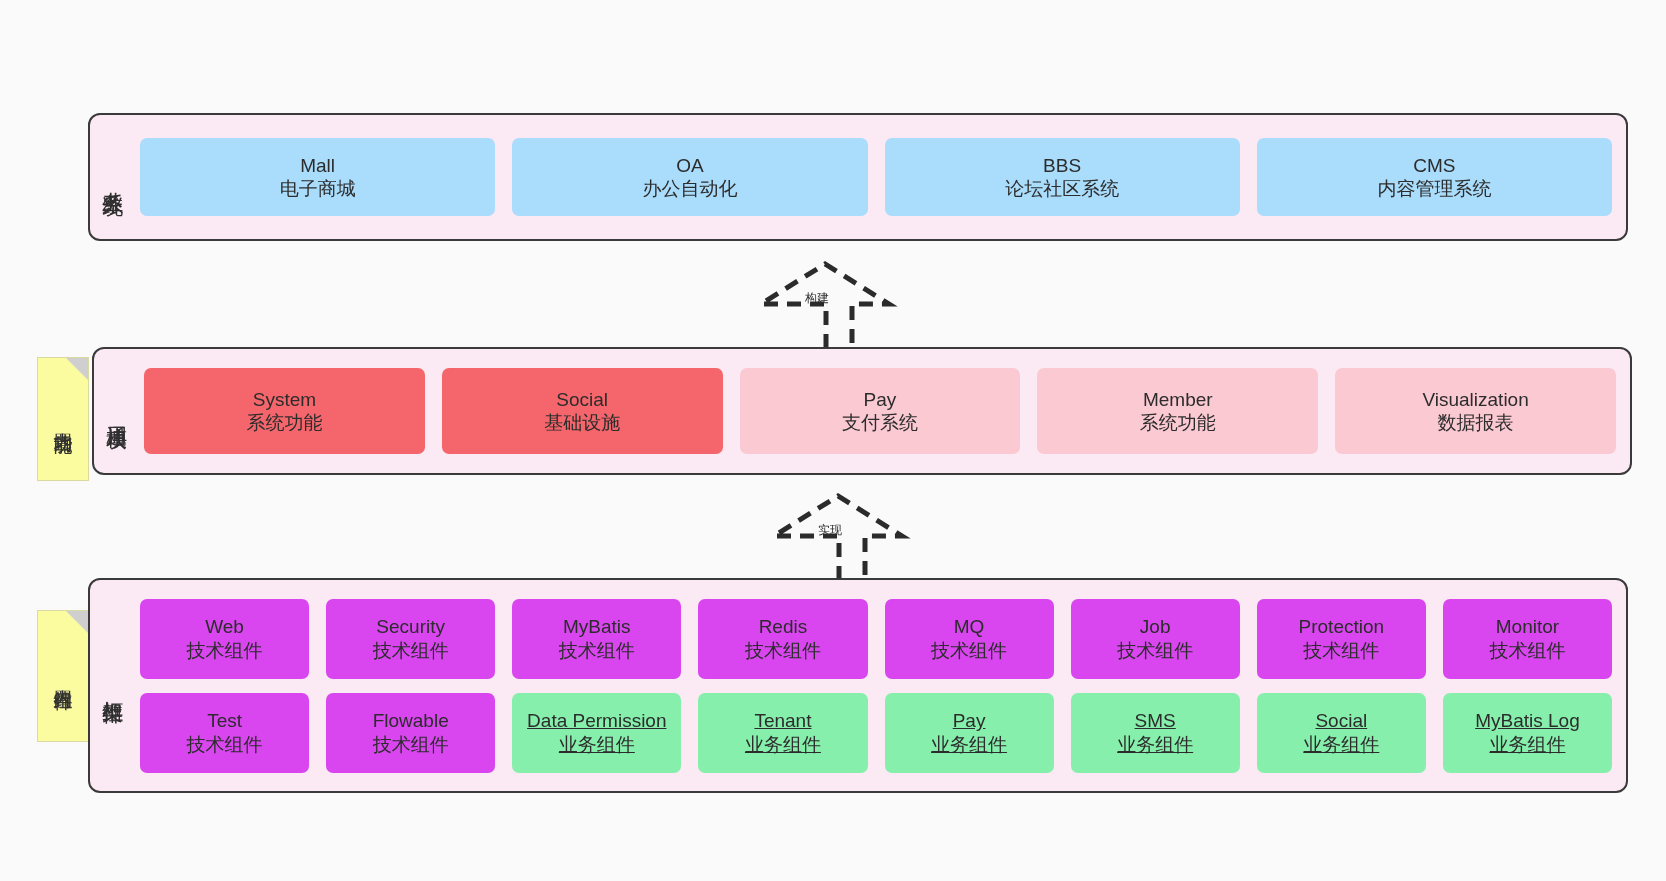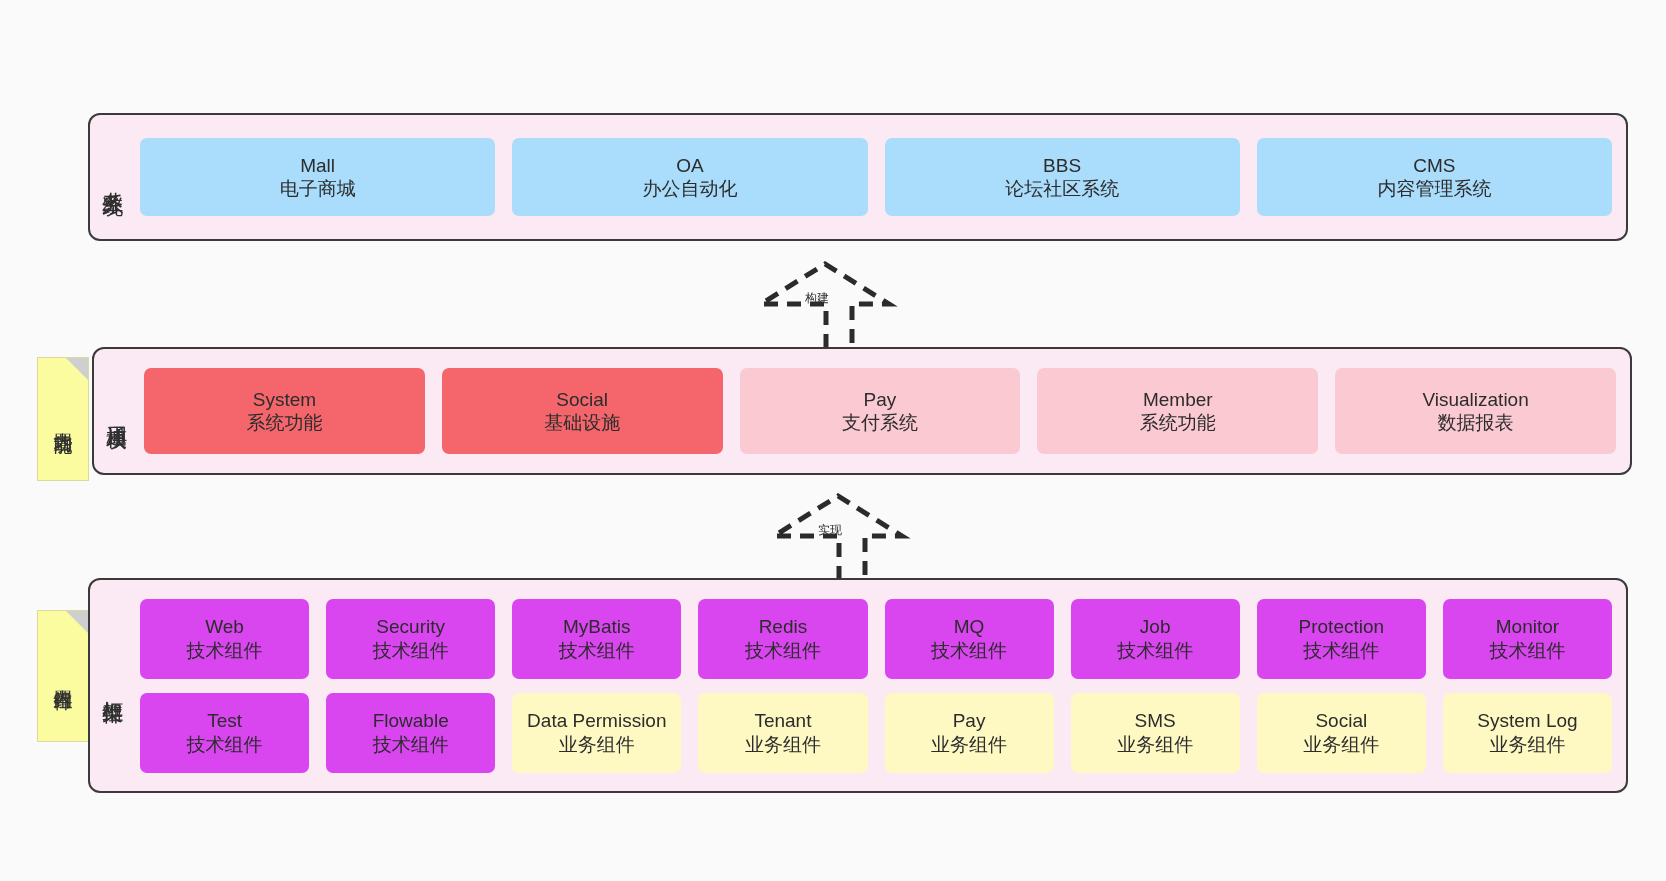--- a/index.html
+++ b/index.html
@@ -86,21 +86,21 @@
   .node .cn { display: block; }
 
   .h-biz   { height: 78px; }
   .h-mod   { height: 86px; }
   .h-comp  { height: 80px; }
 
   .c-blue        { background: #aadcfb; }
   .c-red         { background: #f4666c; }
   .c-pink        { background: #fbc9d2; }
   .c-green       { background: #d946ef; }
-  .c-lightgreen  { background: #fef9c3; }
+  .c-lightgreen  { background: #86efac; text-decoration: underline; }
 
   
   .sticky {
     position: absolute;
     box-sizing: border-box;
     background: #fbfba0;
     border: 1px solid #d9d9a0;
     display: flex;
     align-items: center;
     justify-content: center;
@@ -276,20 +276,20 @@
         </div>
         <div class="node h-comp c-lightgreen">
           <span class="en">SMS</span>
           <span class="cn">业务组件</span>
         </div>
         <div class="node h-comp c-lightgreen">
           <span class="en">Social</span>
           <span class="cn">业务组件</span>
         </div>
         <div class="node h-comp c-lightgreen">
-          <span class="en">System Log</span>
+          <span class="en">MyBatis Log</span>
           <span class="cn">业务组件</span>
         </div>
       </div>
     </div>
   </div>
 
 </div>
 
 </body></html>

